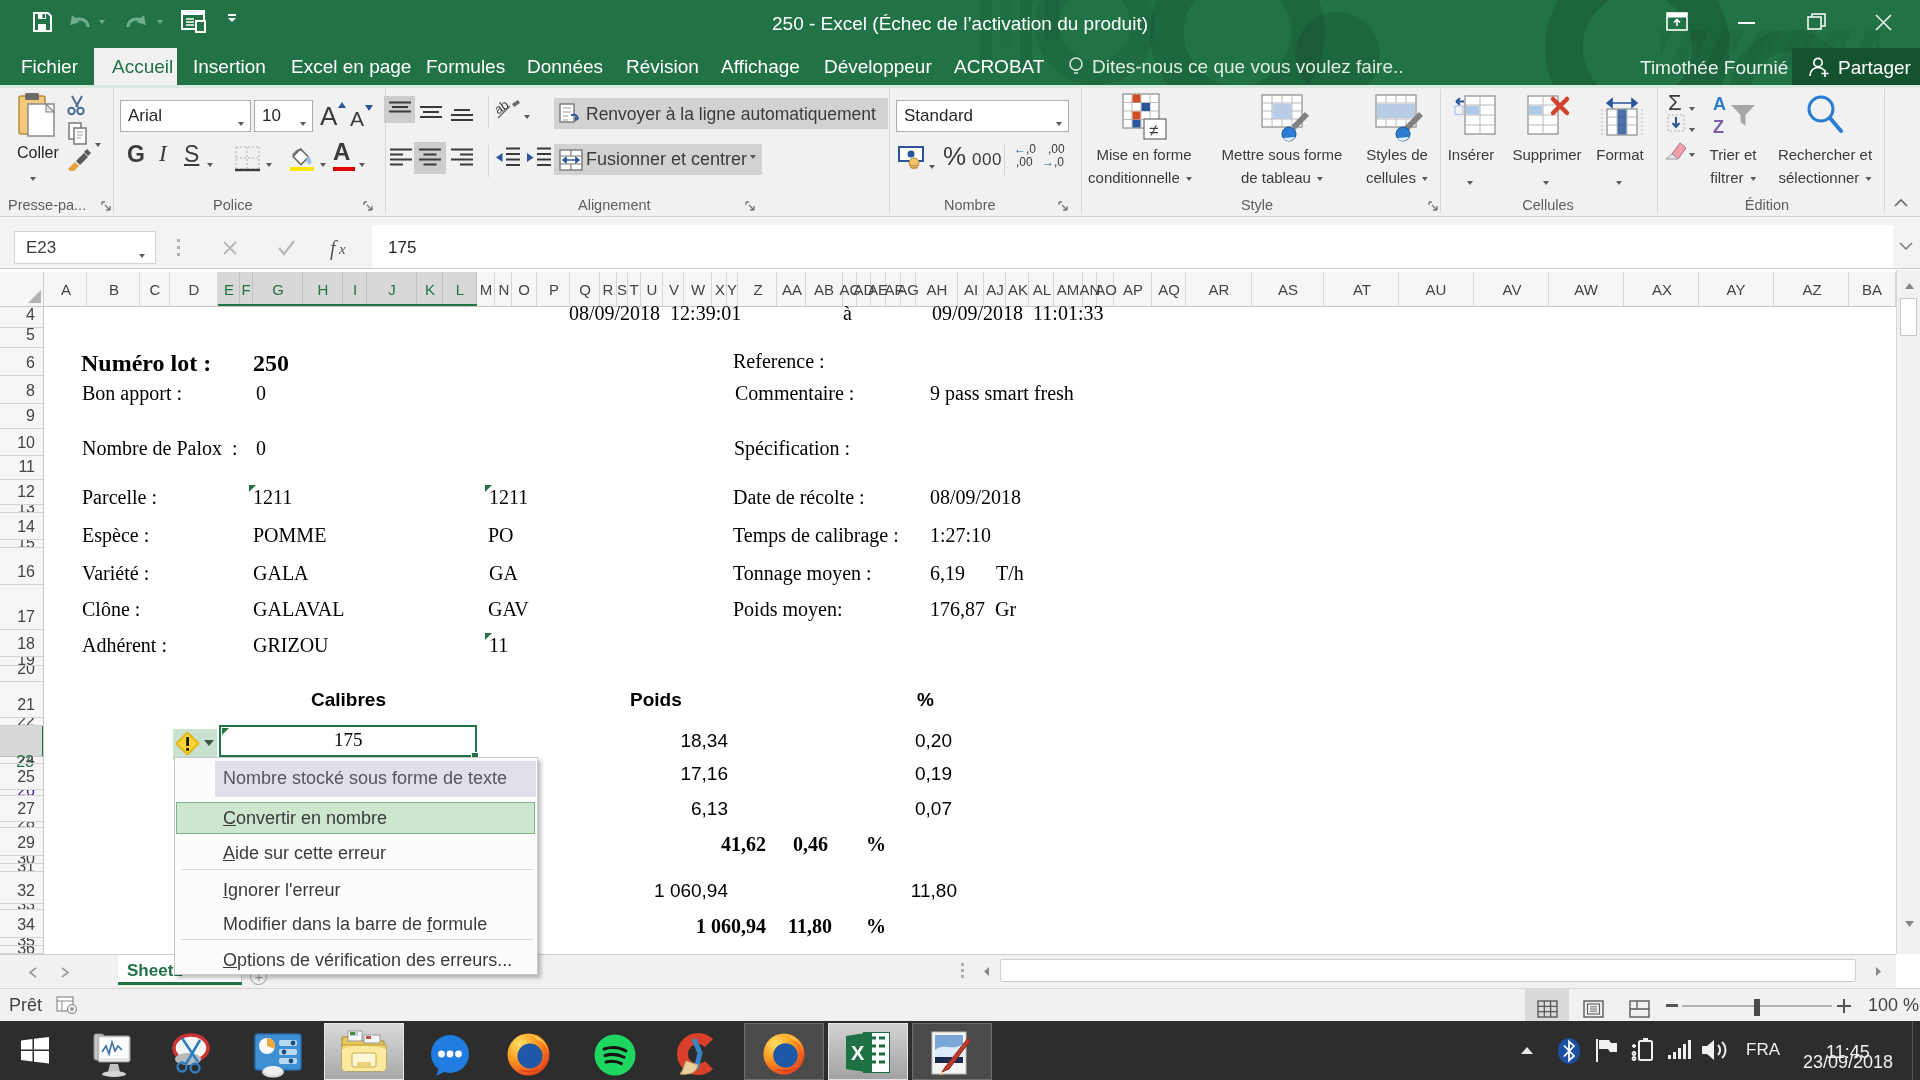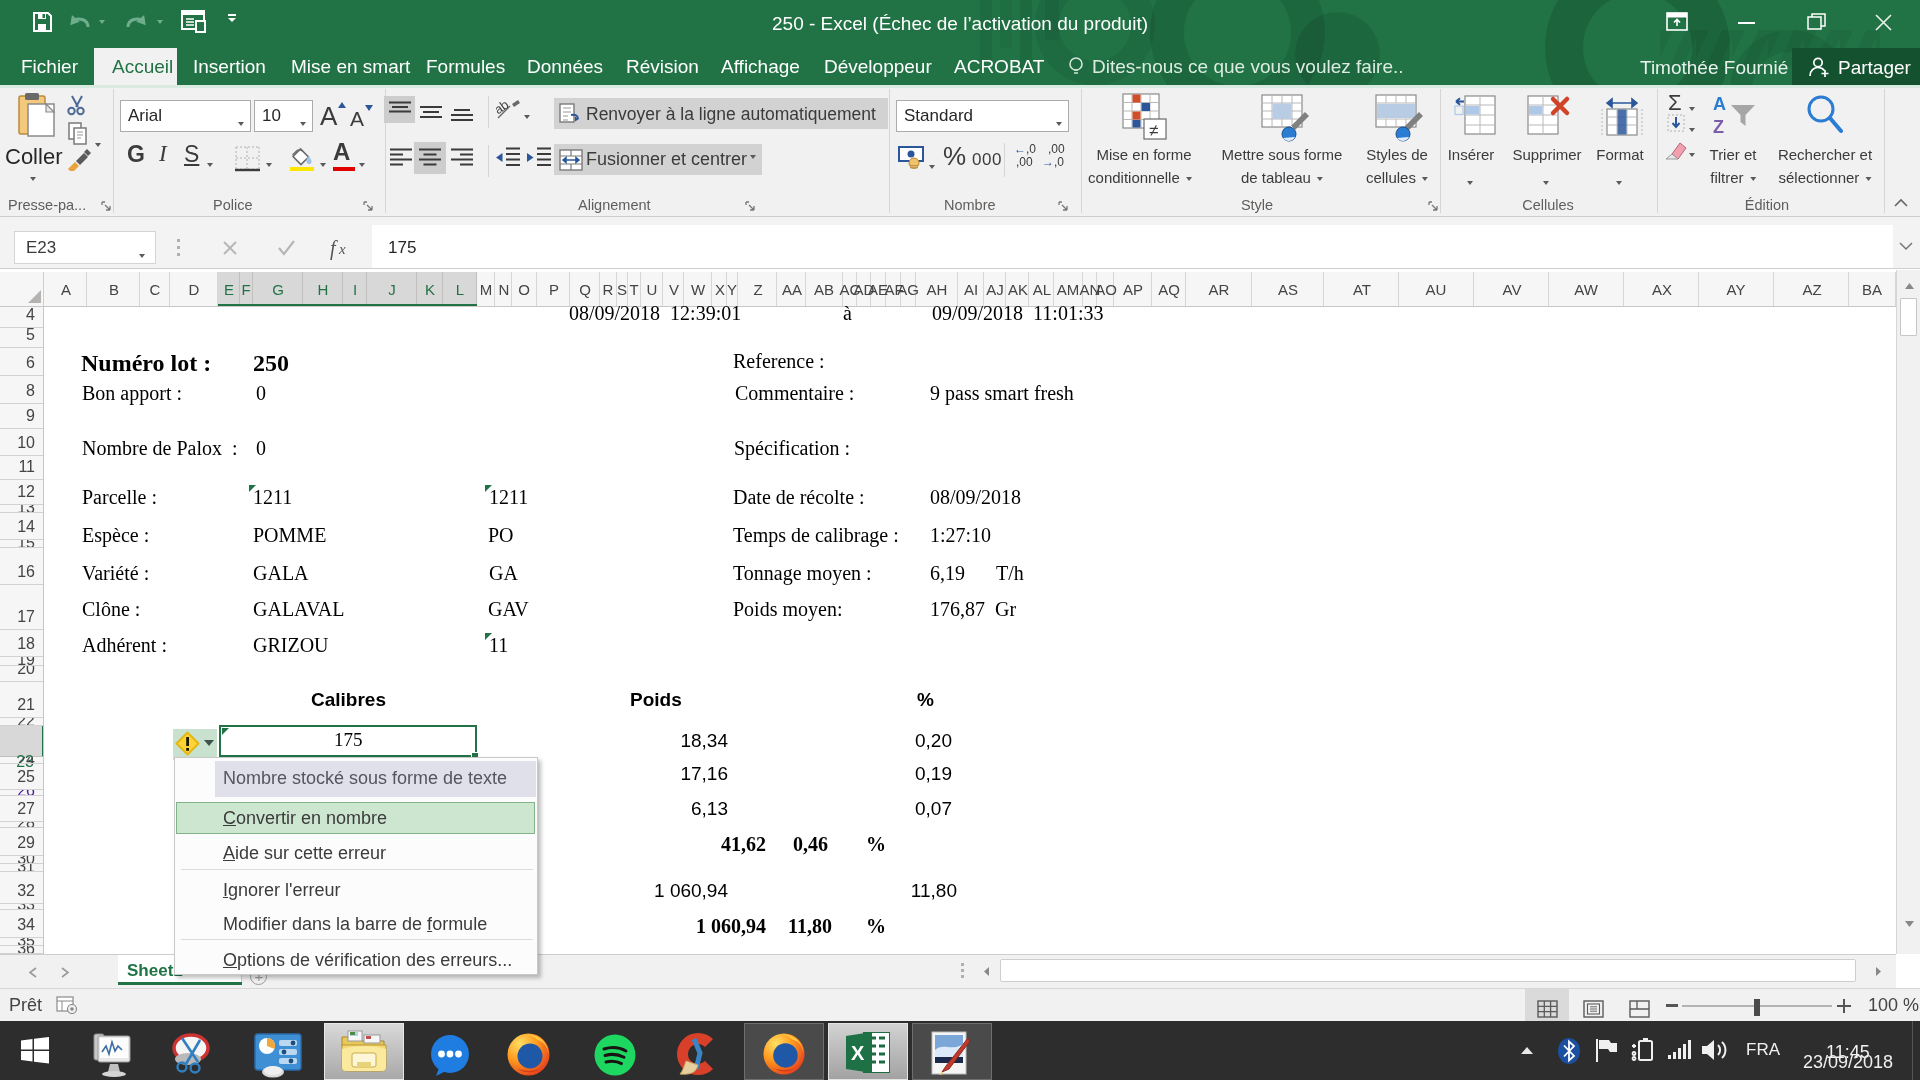--- a/index.html
+++ b/index.html
@@ -69,21 +69,21 @@
     <path d="M5 4 V1 h13 v12 h-4" fill="none" stroke="#fff" stroke-width="1.5"></path>
   </svg>
   <svg class="ab" style="left:1875px;top:14px;" width="17" height="17" viewBox="0 0 17 17">
     <path d="M1 1 L16 16 M16 1 L1 16" stroke="#eaf3ec" stroke-width="1.6"></path>
   </svg>
 
   <div class="ab" style="left:94px;top:48px;width:83px;height:37px;background:#f1f1f1;"></div>
   <div class="t" style="left:21px;top:56px;font-size:19px;color:#fff;">Fichier</div>
   <div class="t" style="left:112px;top:56px;font-size:19px;color:#217346;">Accueil</div>
   <div class="t" style="left:193px;top:56px;font-size:19px;color:#fff;">Insertion</div>
-  <div class="t" style="left:291px;top:56px;font-size:19px;color:#fff;">Mise en smart</div>
+  <div class="t" style="left:291px;top:56px;font-size:19px;color:#fff;">Excel en page</div>
   <div class="t" style="left:426px;top:56px;font-size:19px;color:#fff;">Formules</div>
   <div class="t" style="left:527px;top:56px;font-size:19px;color:#fff;">Données</div>
   <div class="t" style="left:626px;top:56px;font-size:19px;color:#fff;">Révision</div>
   <div class="t" style="left:721px;top:56px;font-size:19px;color:#fff;">Affichage</div>
   <div class="t" style="left:824px;top:56px;font-size:19px;color:#fff;">Développeur</div>
   <div class="t" style="left:954px;top:56px;font-size:19px;color:#fff;">ACROBAT</div>
   <svg class="ab" style="left:1066px;top:55px;" width="20" height="24" viewBox="0 0 20 24">
     <circle cx="10" cy="9" r="6" fill="none" stroke="#cfe5d8" stroke-width="1.6"></circle>
     <path d="M8 15h4M8 18h4" stroke="#cfe5d8" stroke-width="1.5"></path>
   </svg>
@@ -108,21 +108,21 @@
   <div class="vsep" style="left:1440px;"></div>
   <div class="vsep" style="left:1657px;"></div>
   <div class="vsep" style="left:1884px;"></div>
 
   <svg class="ab" style="left:16px;top:7px;" width="40" height="48" viewBox="0 0 40 48">
     <rect x="3" y="4" width="26" height="38" rx="2" fill="#f4c97c" stroke="#b98a3e" stroke-width="1.5"></rect>
     <rect x="9" y="1" width="14" height="7" rx="1.5" fill="#6a6a6a"></rect>
     <rect x="12" y="12" width="26" height="32" fill="#fff" stroke="#8a8a8a" stroke-width="1.5"></rect>
     <path d="M30 12 l8 8 h-8 z" fill="#e8e8e8" stroke="#8a8a8a" stroke-width="1.2"></path>
   </svg>
-  <div class="t" style="left:5px;top:59px;font-size:22px;">Coller</div>
+  <div class="t" style="left:17px;top:59px;font-size:16px;">Coller</div>
   <div class="ab" style="left:30px;top:84px;"><span class="caret"></span></div>
   <svg class="ab" style="left:66px;top:9px;" width="22" height="22" viewBox="0 0 22 22">
     <path d="M6 2 l6 11 M16 2 l-6 11" stroke="#4d6a96" stroke-width="2" fill="none"></path>
     <circle cx="5.5" cy="17" r="3.2" fill="none" stroke="#4d6a96" stroke-width="2"></circle>
     <circle cx="14.5" cy="17" r="3.2" fill="none" stroke="#4d6a96" stroke-width="2"></circle>
   </svg>
   <svg class="ab" style="left:67px;top:36px;" width="24" height="24" viewBox="0 0 24 24">
     <rect x="2" y="2" width="12" height="16" fill="#fff" stroke="#7a7a7a" stroke-width="1.5"></rect>
     <rect x="7" y="7" width="12" height="16" fill="#fff" stroke="#7a7a7a" stroke-width="1.5"></rect>
     <path d="M10 11h6M10 14h6M10 17h4" stroke="#9a9a9a" stroke-width="1.2"></path>

